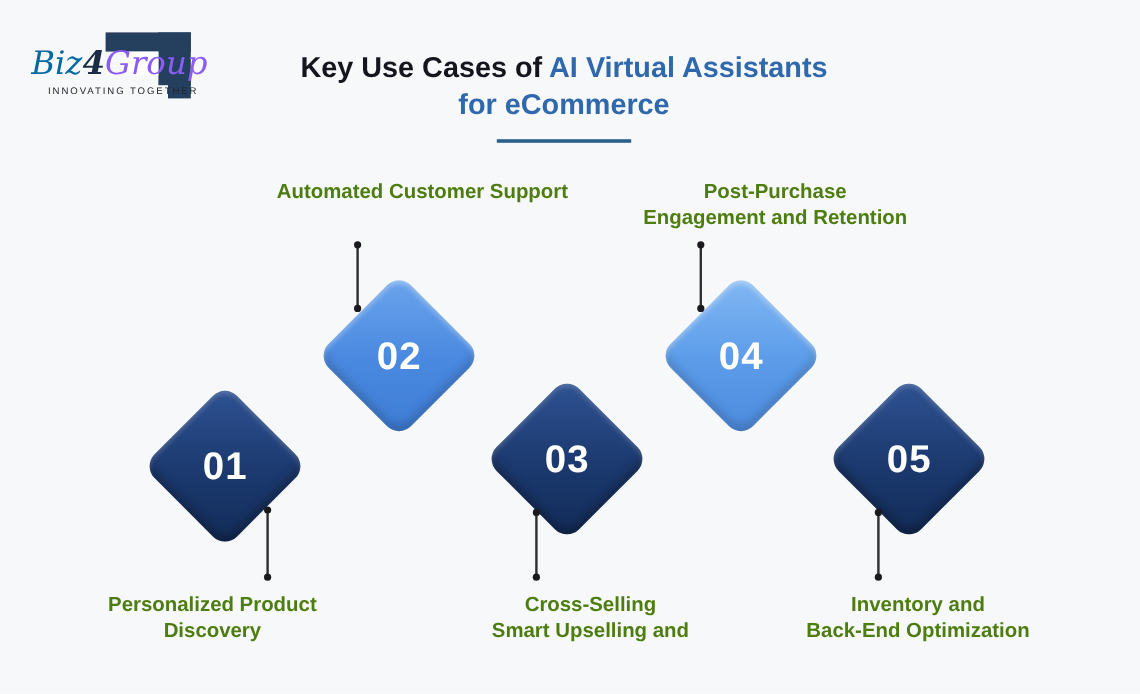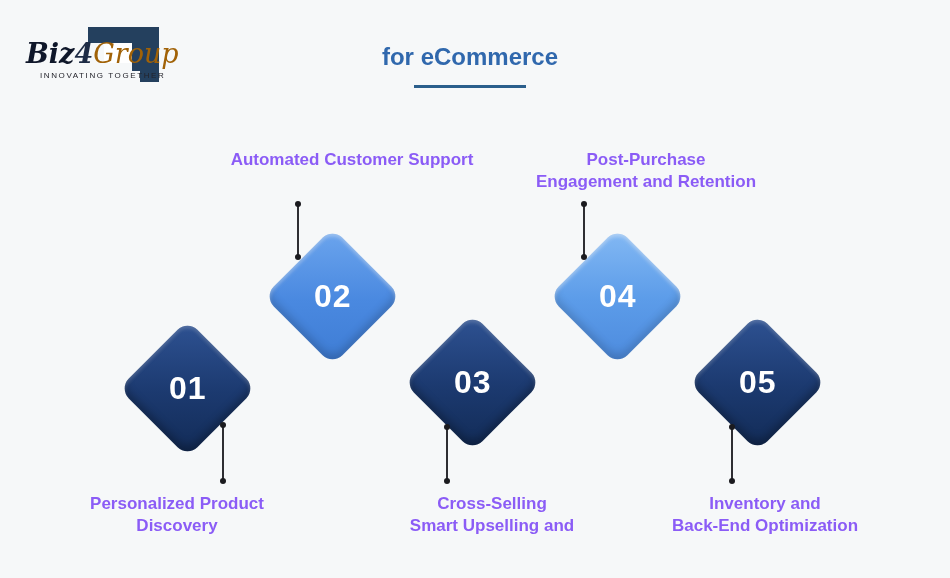--- a/index.html
+++ b/index.html
@@ -14,23 +14,23 @@
   .logo-rect{position:absolute;background:#24405e;}
   .logo-bar-top{left:88px;top:27px;width:71px;height:16px;}
   .logo-bar-right{left:132px;top:27px;width:27px;height:44px;}
   .logo-bar-ext{left:140px;top:60px;width:19px;height:22px;}
   .logo-inner{position:absolute;left:104px;top:43px;width:28px;height:20px;background:#ffffff;}
   .logo-text{
     position:absolute;left:26px;top:40px;
     font-family:"DejaVu Serif",serif;font-style:italic;font-size:27px;line-height:28px;
     white-space:nowrap;z-index:2;
   }
-  .logo-biz{color:#0f172a;font-weight:700;}
+  .logo-biz{color:#0369a1;font-weight:400;}
   .logo-four{color:#1d2b45;font-weight:700;}
-  .logo-group{color:#a16207;}
+  .logo-group{color:#8b5cf6;}
   .logo-tagline{
     position:absolute;left:40px;top:71px;z-index:2;
     font-size:8px;font-weight:400;letter-spacing:1.6px;color:#23232b;white-space:nowrap;
   }
 
   
   .title{
     position:absolute;left:190px;top:41px;width:560px;
     text-align:center;font-size:24px;line-height:31px;font-weight:700;color:#15151d;
   }
@@ -76,21 +76,21 @@
   .connector::after{bottom:-3px;}
   .pos-c1{left:222px;top:425px;height:56px;}
   .pos-c2{left:297px;top:204px;height:53px;}
   .pos-c3{left:446px;top:427px;height:54px;}
   .pos-c4{left:583px;top:204px;height:53px;}
   .pos-c5{left:731px;top:427px;height:54px;}
 
   
   .item-label{
     position:absolute;width:300px;text-align:center;
-    font-size:17px;line-height:22px;font-weight:700;color:#8b5cf6;
+    font-size:17px;line-height:22px;font-weight:700;color:#4d7c0f;
   }
   .pos-l1{left:27px;top:493px;}
   .pos-l2{left:202px;top:149px;}
   .pos-l3{left:342px;top:493px;}
   .pos-l4{left:496px;top:149px;}
   .pos-l5{left:615px;top:493px;text-align:center;}
 </style>
 </head>
 <body>
 
@@ -99,20 +99,21 @@
   <div class="logo">
     <div class="logo-rect logo-bar-top"></div>
     <div class="logo-rect logo-bar-right"></div>
     <div class="logo-rect logo-bar-ext"></div>
     <div class="logo-inner"></div>
     <div class="logo-text"><span class="logo-biz">Biz</span><span class="logo-four">4</span><span class="logo-group">Group</span></div>
     <div class="logo-tagline">INNOVATING TOGETHER</div>
   </div>
 
   <div class="title">
+    <div><span>Key Use Cases of</span> <span class="blue">AI Virtual Assistants</span></div>
     <div class="blue">for eCommerce</div>
     <div class="title-underline"></div>
   </div>
 
   <div class="diamond diamond-dark pos-d1">
     <span class="num">01</span>
   </div>
   <div class="diamond diamond-light pos-d2">
     <span class="num">02</span>
   </div>

